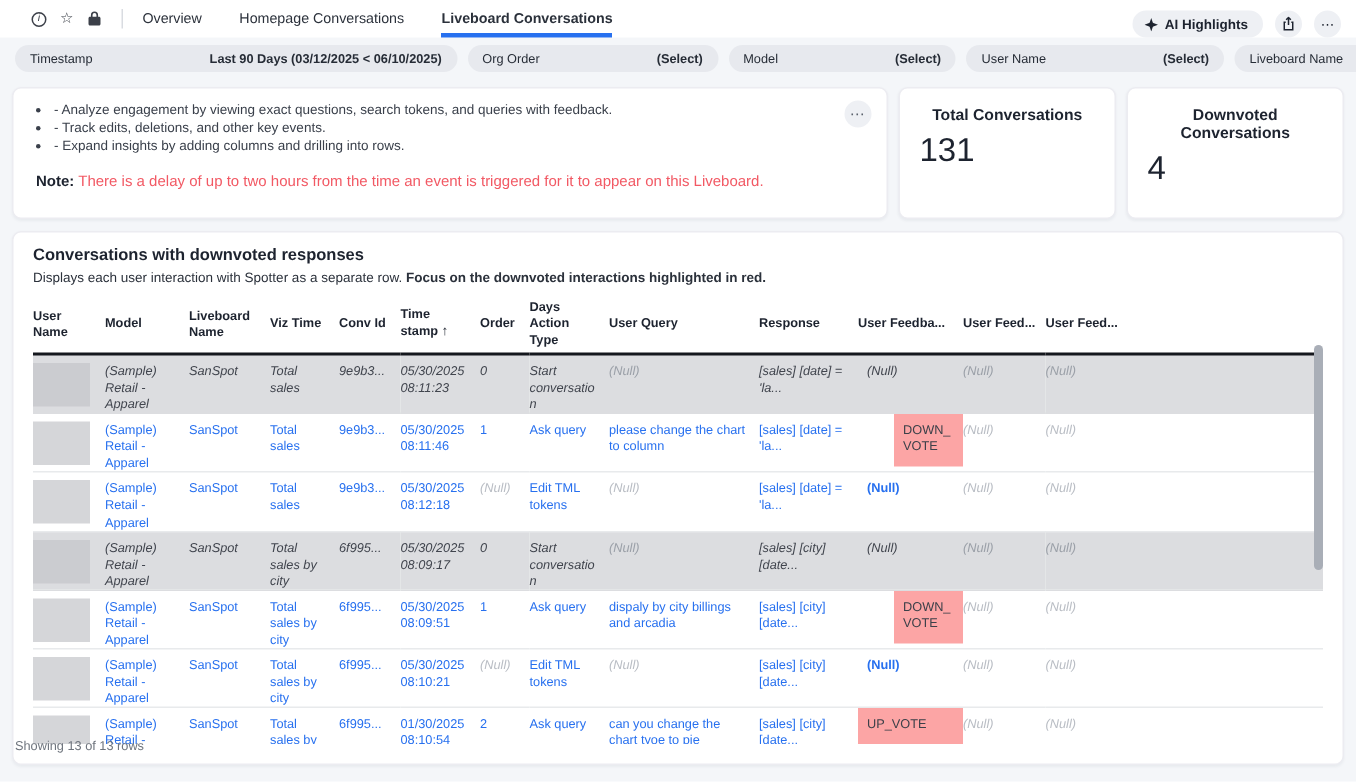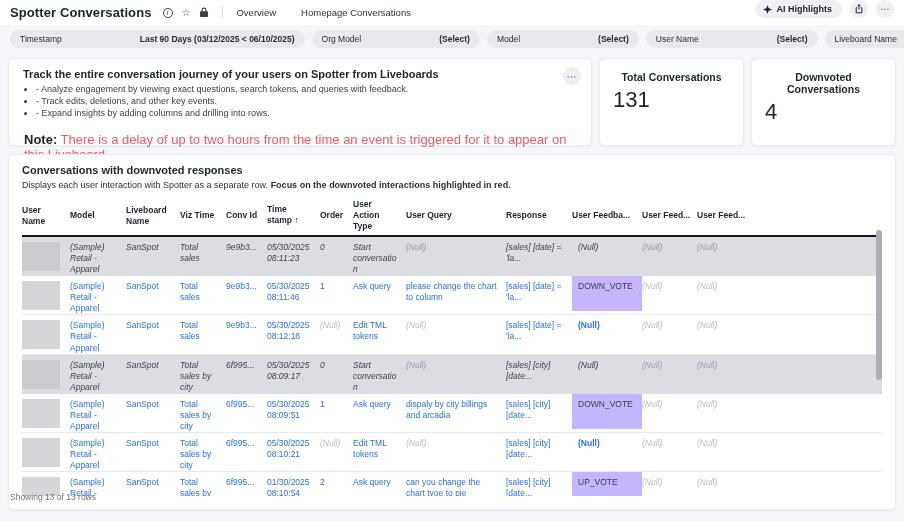--- a/index.html
+++ b/index.html
@@ -16,21 +16,21 @@
   .page-title { font-size:13px; font-weight:bold; letter-spacing:.1px; }
   .title-icons { display:flex; align-items:center; gap:9px; margin-left:11px; color:#3c4049; }
   .icn-circle-i { width:10px; height:10px; border:1px solid #3c4049; border-radius:50%;
     font-size:7px; line-height:8px; text-align:center; font-style:italic; }
   .icn-star { font-size:10px; line-height:10px; }
   .vdiv { width:1px; background:#d9dce1; margin:6px 13px; }
   .tabs { display:flex; gap:25px; }
   .tab { display:flex; align-items:center; font-size:9.5px; color:#2b313b;
     border-bottom:3px solid transparent; padding-top:3px; cursor:pointer; }
   .tab.active { font-weight:bold; border-bottom-color:#2770ef; }
-  .topbar-right { margin-left:auto; display:flex; align-items:flex-start; gap:8px; }
+  .topbar-right { margin-left:auto; display:flex; align-items:flex-end; gap:8px; }
   .ai-btn { background:#eef0f4; border-radius:10px; height:18px; padding:0 10px 0 8px;
     display:flex; align-items:center; gap:5px; font-size:9px; font-weight:bold; color:#1d232f; }
   .circle-btn { width:18px; height:18px; border-radius:50%; background:#eef0f4;
     display:flex; align-items:center; justify-content:center; font-size:9px; color:#1d232f; }
 
   
   .filterbar { height:28px; display:flex; align-items:center; gap:7px; padding:0 10px; }
   .chip { background:#e7e9ee; border-radius:9px; height:18px; display:flex; align-items:center;
     padding:0 10px; font-size:8.5px; color:#262c36; white-space:nowrap; cursor:pointer;gap:36px; }
   .chip b { margin-left:3px;padding-left:39px; }
@@ -38,21 +38,21 @@
 
   
   .content { padding:5px 8px 0 8px; display:flex; flex-direction:column; gap:8px; }
   .card { background:#fff; border-radius:6px; border:1px solid #ececf1;
     box-shadow:0 1px 2px rgba(25,35,60,.05); }
   .row1 { display:flex; gap:7px; height:88px; }
   .info-card { flex:1; position:relative; padding:9px 14px; }
   .info-title { font-size:11px; font-weight:bold; margin-bottom:4px; }
   .info-bullets { margin:0; padding-left:13px; font-size:9px; color:#3a404b; }
   .info-bullets li { margin-bottom:2px; }
-  .note-line { font-size:13px; margin-top:14px; padding-left:1px; }
+  .note-line { font-size:10px; margin-top:14px; padding-left:1px; }
   .note-label { font-weight:bold; }
   .note-text { color:#f25964; }
   .card-more { position:absolute; top:8px; right:10px; width:18px; height:18px; border-radius:50%;
     background:#eef0f4; color:#5a616b; display:flex; align-items:center; justify-content:center;
     font-size:10px; letter-spacing:1px; cursor:pointer; }
   .kpi-card { width:145px; padding:12px 13px; }
   .kpi-label { font-size:10.5px; font-weight:bold;text-align:center; }
   .kpi-value { font-size:22px; margin-top:4px; font-weight:500; color:#1d232f; }
 
   
@@ -67,50 +67,50 @@
   .sort-arrow { font-weight:normal; font-size:9px; }
   tbody td { font-size:8.5px; vertical-align:top; padding:5px 6px 0 0; height:35px;
     border-bottom:1px solid #e8eaec; color:#2770ef; line-height:1.3; overflow-wrap:break-word; }
   tr.gray td { background:#dcdde0; color:#41454e; font-style:italic; border-bottom-color:#dcdde0; }
   .null { color:#b9bdc4; font-style:italic; }
   tr.gray .null { color:#9ba0a8; }
   .user-block { width:38px; height:29px; background:#d5d6d9; }
   tr.gray .user-block { background:#cbccd0; }
   td.fb-cell { padding:0; }
   .fb-inner { height:35px; padding:5px 6px 0 6px; }
-  .fb-inner.down { background:#c4b5fd; color:#3c4049; font-style:normal; }
-  .fb-inner.up { background:#c4b5fd; color:#3c4049; font-style:normal; }
+  .fb-inner.down { background:#fca5a5; color:#3c4049; font-style:normal;margin-left:24px; }
+  .fb-inner.up { background:#fca5a5; color:#3c4049; font-style:normal; }
   .fb-inner.blue { color:#2770ef; font-weight:bold; font-style:normal; }
   .scroll-thumb { position:absolute; right:0px; top:34px; width:6px; height:150px;
     background:#a9aeb7; border-radius:3px; cursor:pointer; }
   .table-footer { font-size:8.5px; color:#6e747d; position:absolute; bottom:7px; left:1px; }
 
   
   svg { display:block; }
 </style>
 </head>
 <body>
 
 <div class="topbar">
   <div class="topbar-left">
-    <span class="page-title">Spotter Conversations</span>
     <span class="title-icons">
       <span class="icn-circle-i">i</span>
       <span class="icn-star">☆</span>
       <span>
         <svg width="10" height="11" viewBox="0 0 10 11">
             <path fill="#3c4049" d="M2.6 4.2V3a2.4 2.4 0 1 1 4.8 0v1.2h.6c.55 0 1 .45 1 1v3.8c0 .55-.45 1-1 1H2c-.55 0-1-.45-1-1V5.2c0-.55.45-1 1-1h.6zm1.1 0h2.6V3a1.3 1.3 0 1 0-2.6 0v1.2z"></path>
           </svg>
       </span>
     </span>
   </div>
   <div class="vdiv"></div>
   <div class="tabs">
       <div class="tab">Overview</div>
       <div class="tab">Homepage Conversations</div>
+      <div class="tab active">Liveboard Conversations</div>
     </div>
   <div class="topbar-right">
     <div class="ai-btn">
       <span>
         <svg width="9" height="9" viewBox="0 0 16 16">
             <path fill="#1d232f" d="M8 0l1.7 5.1c.1.4.4.7.8.8L16 8l-5.5 2.1c-.4.1-.7.4-.8.8L8 16l-1.7-5.1c-.1-.4-.4-.7-.8-.8L0 8l5.5-2.1c.4-.1.7-.4.8-.8L8 0z"></path>
           </svg>
       </span>
       <span>AI Highlights</span>
     </div>
@@ -127,21 +127,21 @@
     </div>
   </div>
 </div>
 
 <div class="filterbar">
     <div class="chip">
       <span>Timestamp</span>
       <b>Last 90 Days (03/12/2025 &lt; 06/10/2025)</b>
     </div>
     <div class="chip">
-      <span>Org Model</span>
+      <span>Org Order</span>
       <b>(Select)</b>
     </div>
     <div class="chip">
       <span>Model</span>
       <b>(Select)</b>
     </div>
     <div class="chip">
       <span>User Name</span>
       <b>(Select)</b>
     </div>
@@ -149,21 +149,20 @@
       <span>Liveboard Name</span>
       <b>(Select)</b>
     </div>
     <span class="chip-chevron">›</span>
   </div>
 
 <div class="content">
 
   <div class="row1">
     <div class="card info-card">
-      <div class="info-title">Track the entire conversation journey of your users on Spotter from Liveboards</div>
       <ul class="info-bullets">
           <li>- Analyze engagement by viewing exact questions, search tokens, and queries with feedback.</li>
           <li>- Track edits, deletions, and other key events.</li>
           <li>- Expand insights by adding columns and drilling into rows.</li>
         </ul>
       <div class="note-line">
         <span class="note-label">Note:</span>
         <span class="note-text">There is a delay of up to two hours from the time an event is triggered for it to appear on this Liveboard.</span>
       </div>
       <div class="card-more">⋯</div>
@@ -203,21 +202,21 @@
           </colgroup>
         <thead>
             <tr>
               <th>User Name</th>
               <th>Model</th>
               <th>Liveboard Name</th>
               <th>Viz Time</th>
               <th>Conv Id</th>
               <th>Time stamp <span class="sort-arrow">↑</span></th>
               <th>Order</th>
-              <th>User Action Type</th>
+              <th>Days Action Type</th>
               <th>User Query</th>
               <th>Response</th>
               <th>User Feedba...</th>
               <th>User Feed...</th>
               <th>User Feed...</th>
               <th></th>
             </tr>
           </thead>
         <tbody>
             <tr class="gray">

